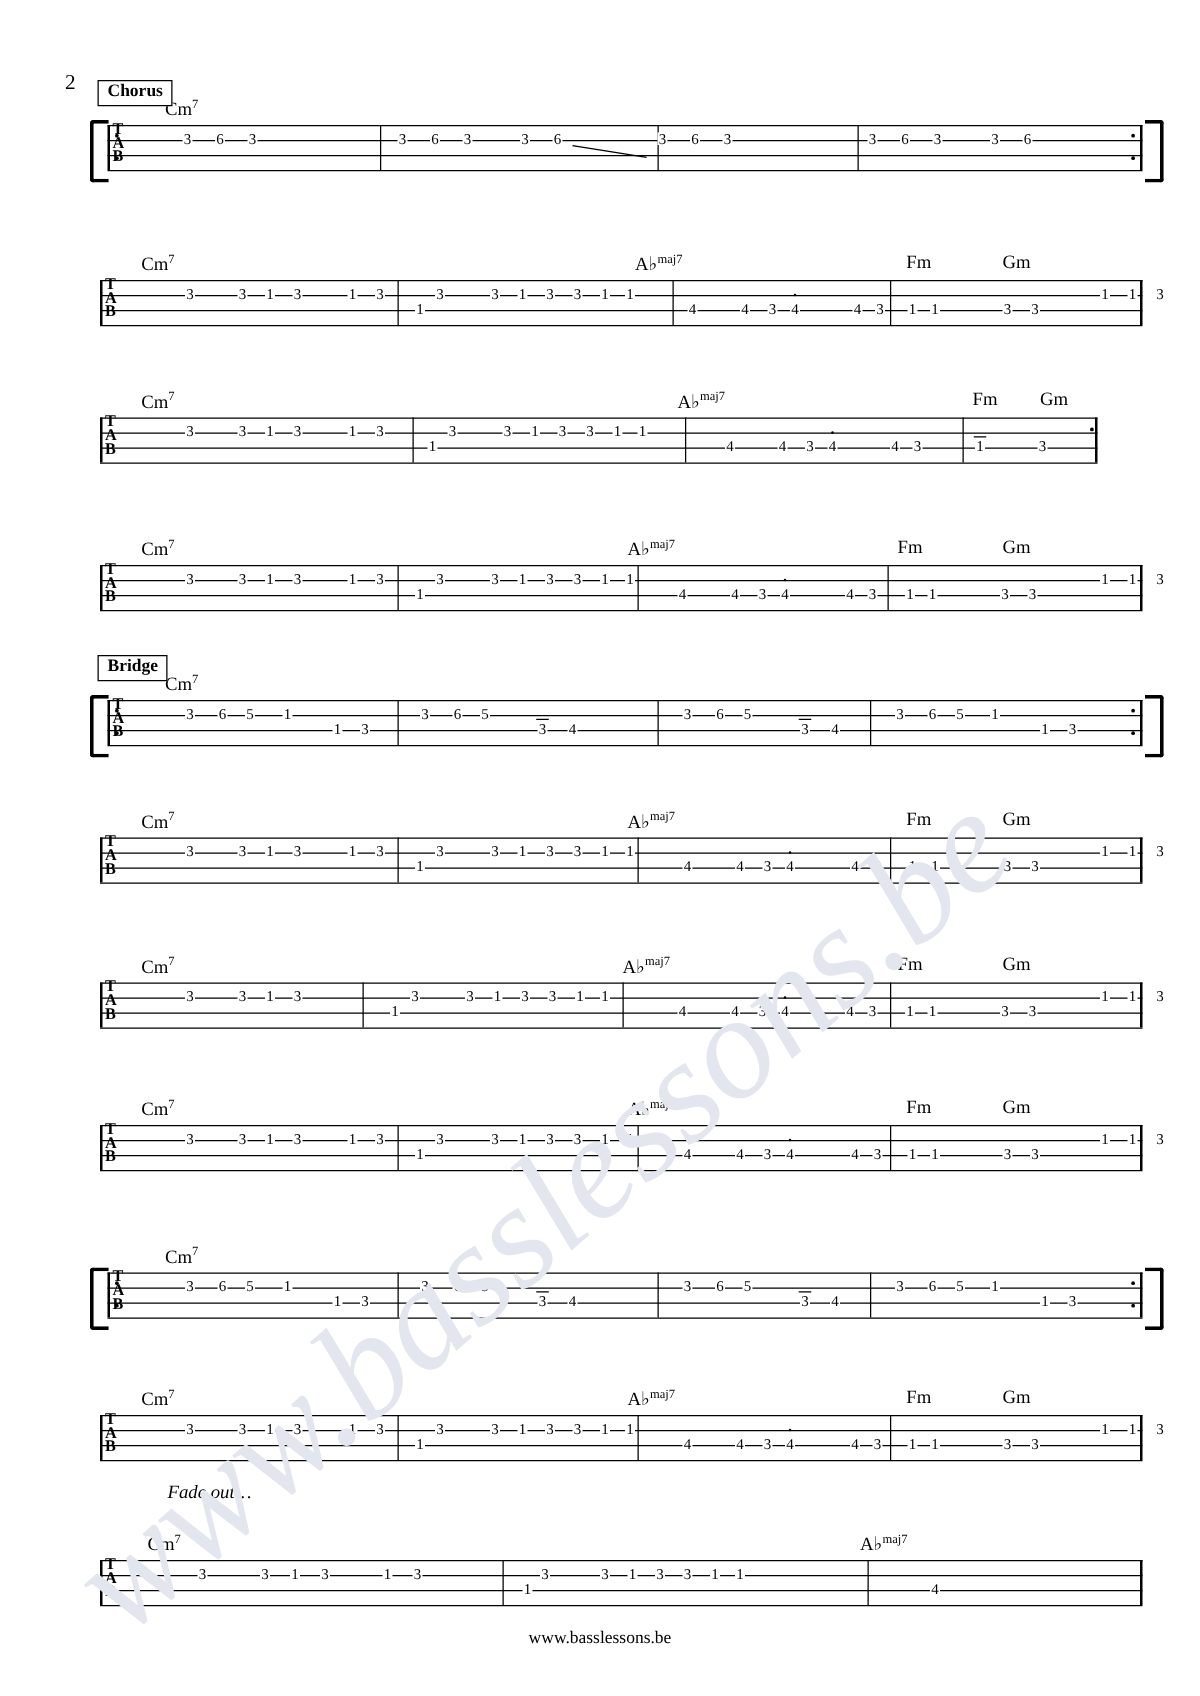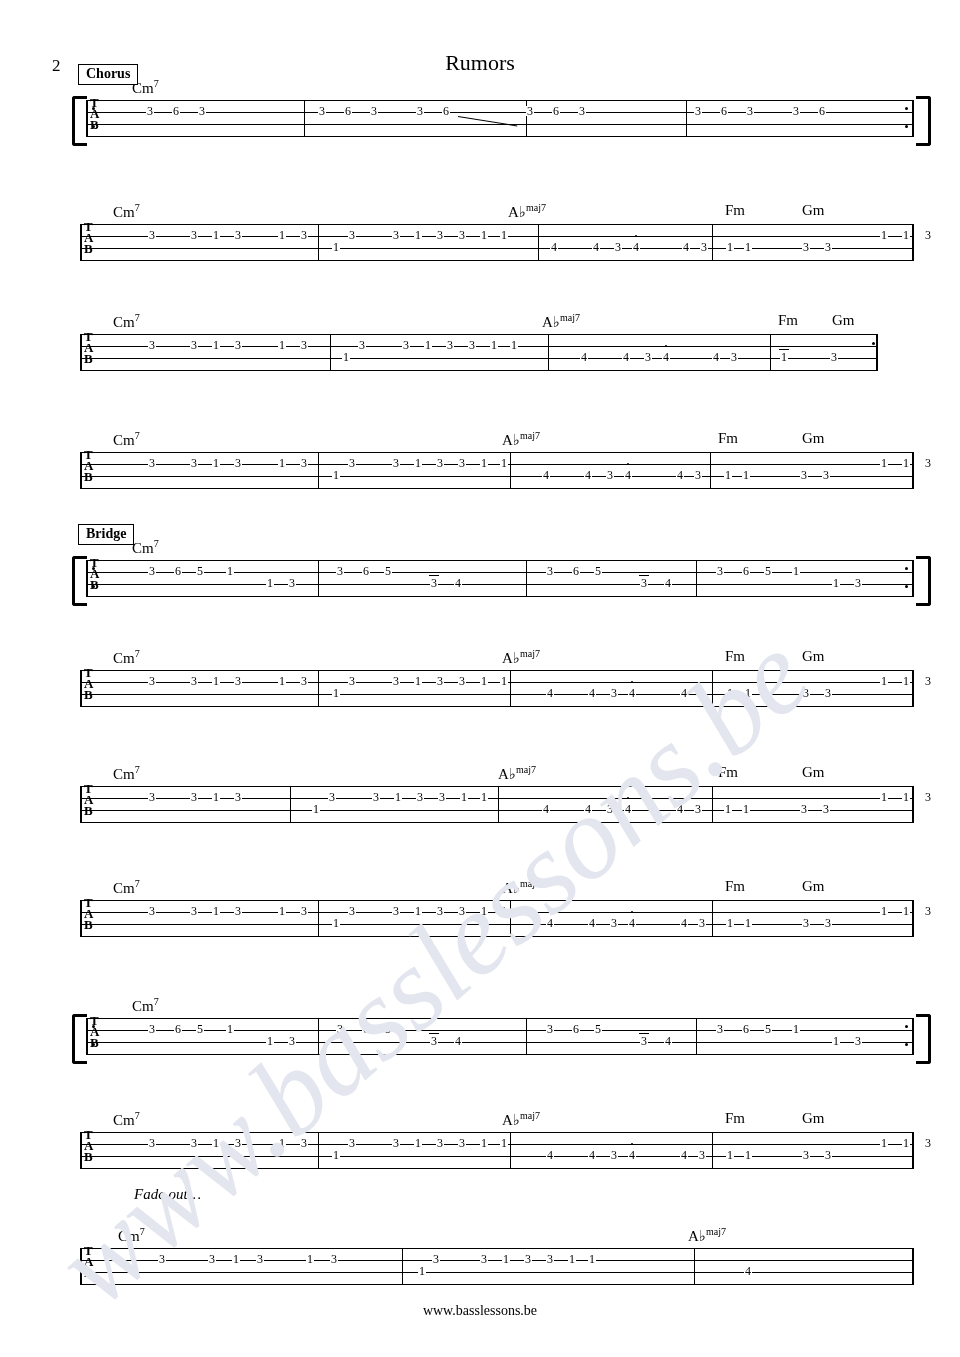--- a/index.html
+++ b/index.html
@@ -96,21 +96,20 @@
 </head>
 <body>
 
 <div class="page">
 
   <div class="watermark">
     <div class="wm-text wm1">www.basslessons.be</div>
   </div>
 
   <div class="page-number">2</div>
-  <div class="doc-title">Rumors</div>
   <div class="footer">www.basslessons.be</div>
 
   <div id="sections">
       <div class="flag" style="left: 78px; top: 64px;">Chorus</div>
       <div class="flag" style="left: 78px; top: 524px;">Bridge</div>
     </div>
   <div id="systems">
       <div class="system" style="left: 86px; top: 100px; width: 828px; height: 38px;">
         <div class="sline" style="top: 0px; width: 828px;"></div>
         <div class="sline" style="top: 12px; width: 828px;"></div>

